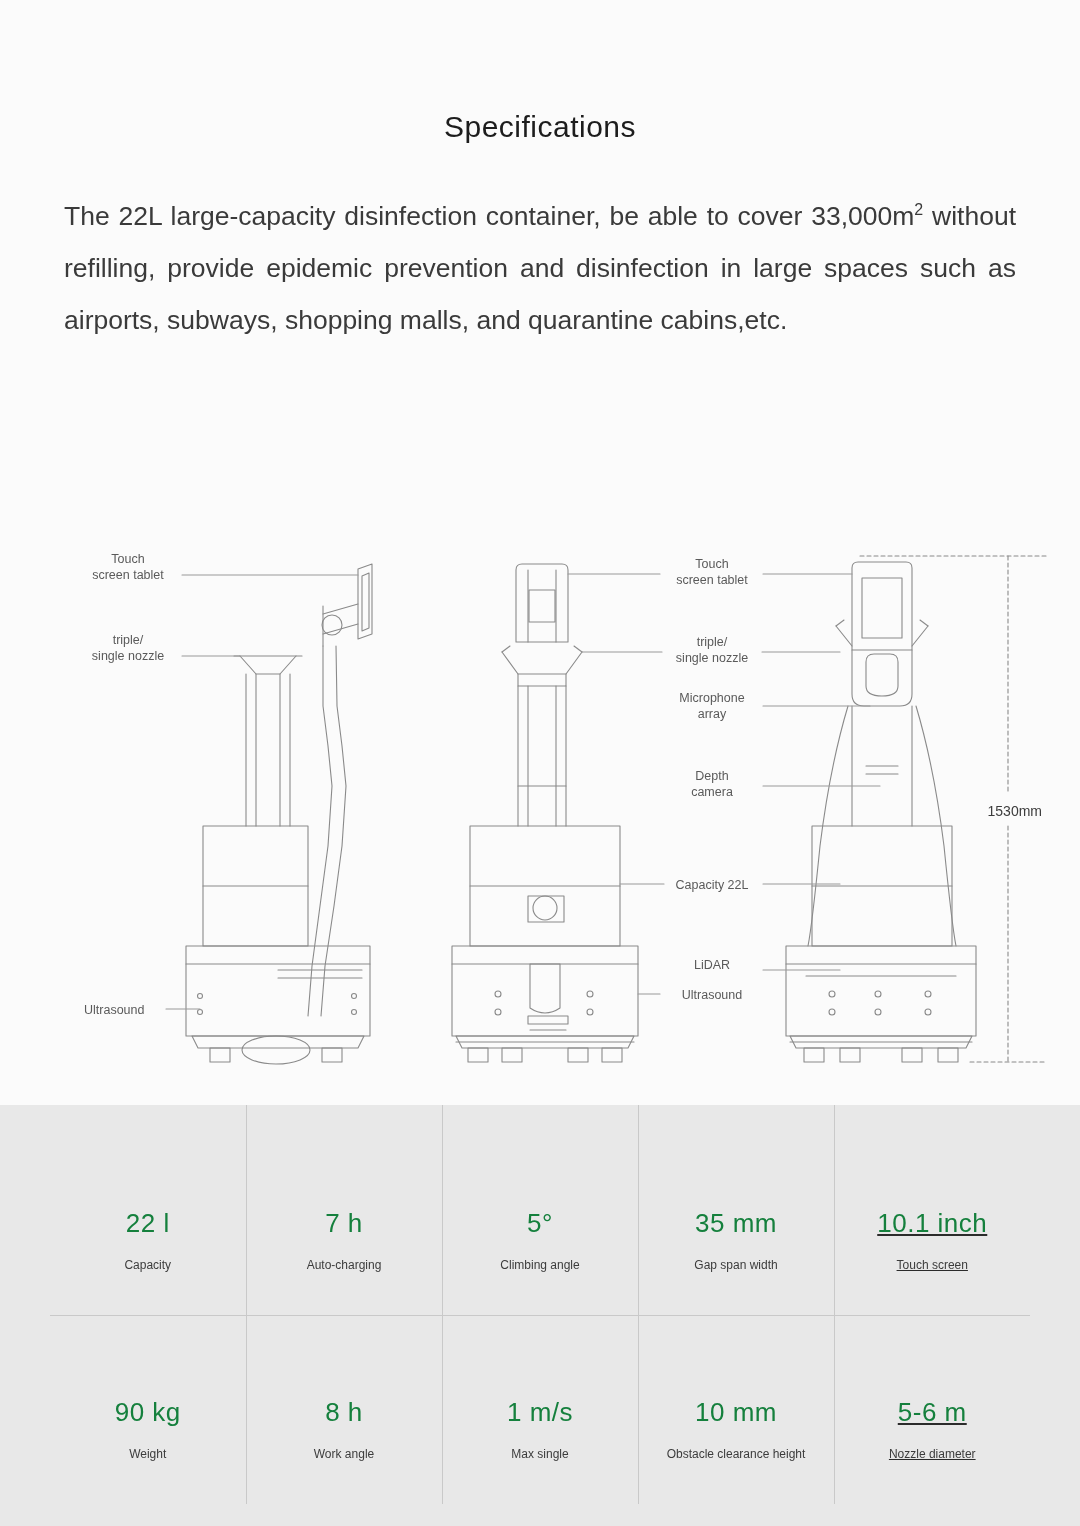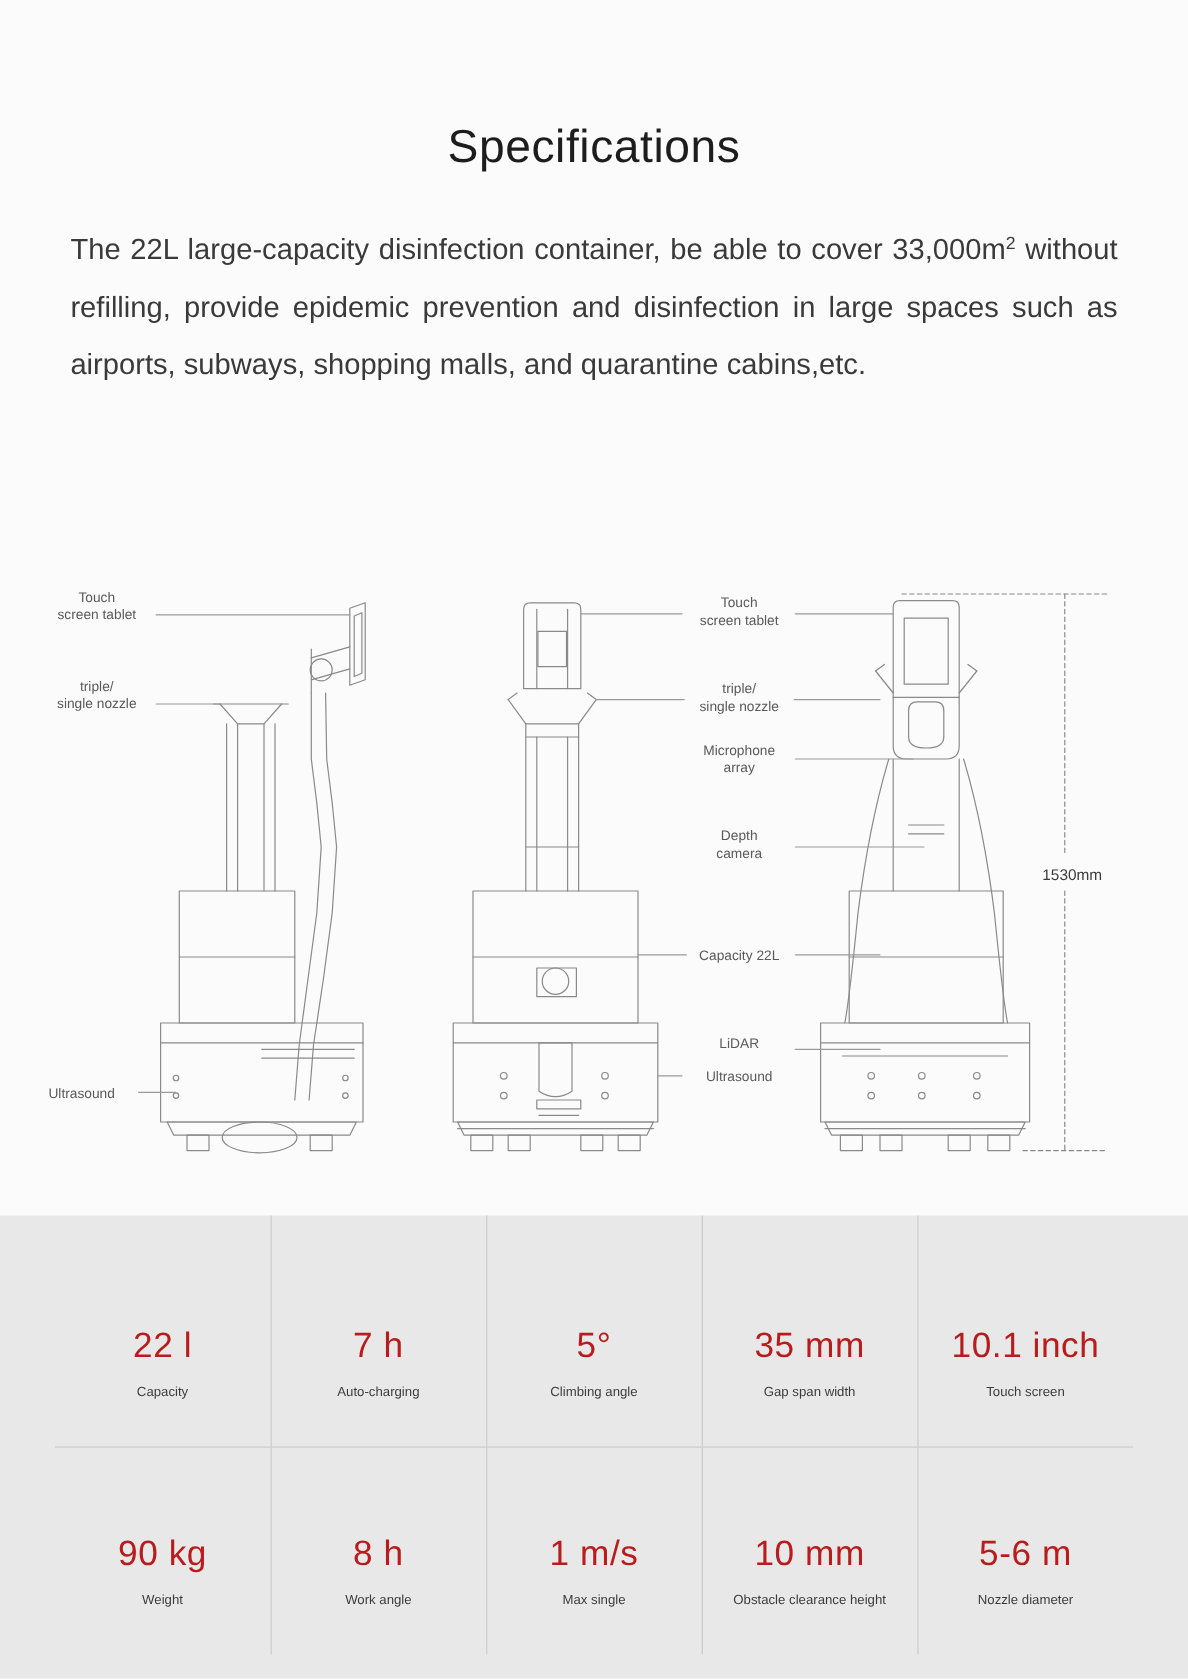--- a/index.html
+++ b/index.html
@@ -17,21 +17,21 @@
   }
   .page {
     width: 1080px;
     height: 1526px;
     position: relative;
     background: #fbfbfb;
   }
   
   .title {
     text-align: center;
-    font-size: 42px;
+    font-size: 30px;
     font-weight: 400;
     color: #1d1d1d;
     padding-top: 112px;
     letter-spacing: 0.5px;
     line-height: 1;
   }
   .intro {
     margin: 42px 64px 0 64px;
     font-size: 26.5px;
     line-height: 52px;
@@ -40,25 +40,26 @@
     text-justify: inter-word;
   }
   .intro .sup {
     font-size: 16px;
     vertical-align: super;
     letter-spacing: 0;
   }
   
   .diagram-band {
     position: absolute;
-    top: 530px;
+    top: 546px;
     left: 0;
     width: 906px;
     height: 575px;
     background: #fbfbfb;
+    padding-left: 40px;
   }
   .diagram-band svg {
     display: block;
   }
   
   .spec-band {
     position: absolute;
     top: 1105px;
     left: 0;
     width: 1080px;
@@ -72,36 +73,37 @@
     table-layout: fixed;
   }
   .spec-table td {
     text-align: center;
     vertical-align: middle;
     border-right: 1px solid #c9c9c9;
     padding: 0;
   }
   .spec-table td.last {
     border-right: none;
+    text-decoration: underline;
   }
   .spec-row-1 td { height: 150px; padding-top: 60px; }
   .spec-row-2 td { height: 150px; padding-top: 38px; }
   .spec-sep td {
     height: 1px;
     padding: 0;
     border-right: none;
   }
   .sep-line {
     height: 1px;
     background: #c9c9c9;
     width: 100%;
   }
   .spec-value {
-    font-size: 32px;
-    color: #b91c1c;
+    font-size: 26px;
+    color: #15803d;
     line-height: 36px;
     font-weight: 400;
     letter-spacing: 0.5px;
   }
   .spec-label {
     font-size: 12px;
     color: #3c3c3c;
     margin-top: 14px;
     line-height: 20px;
   }

